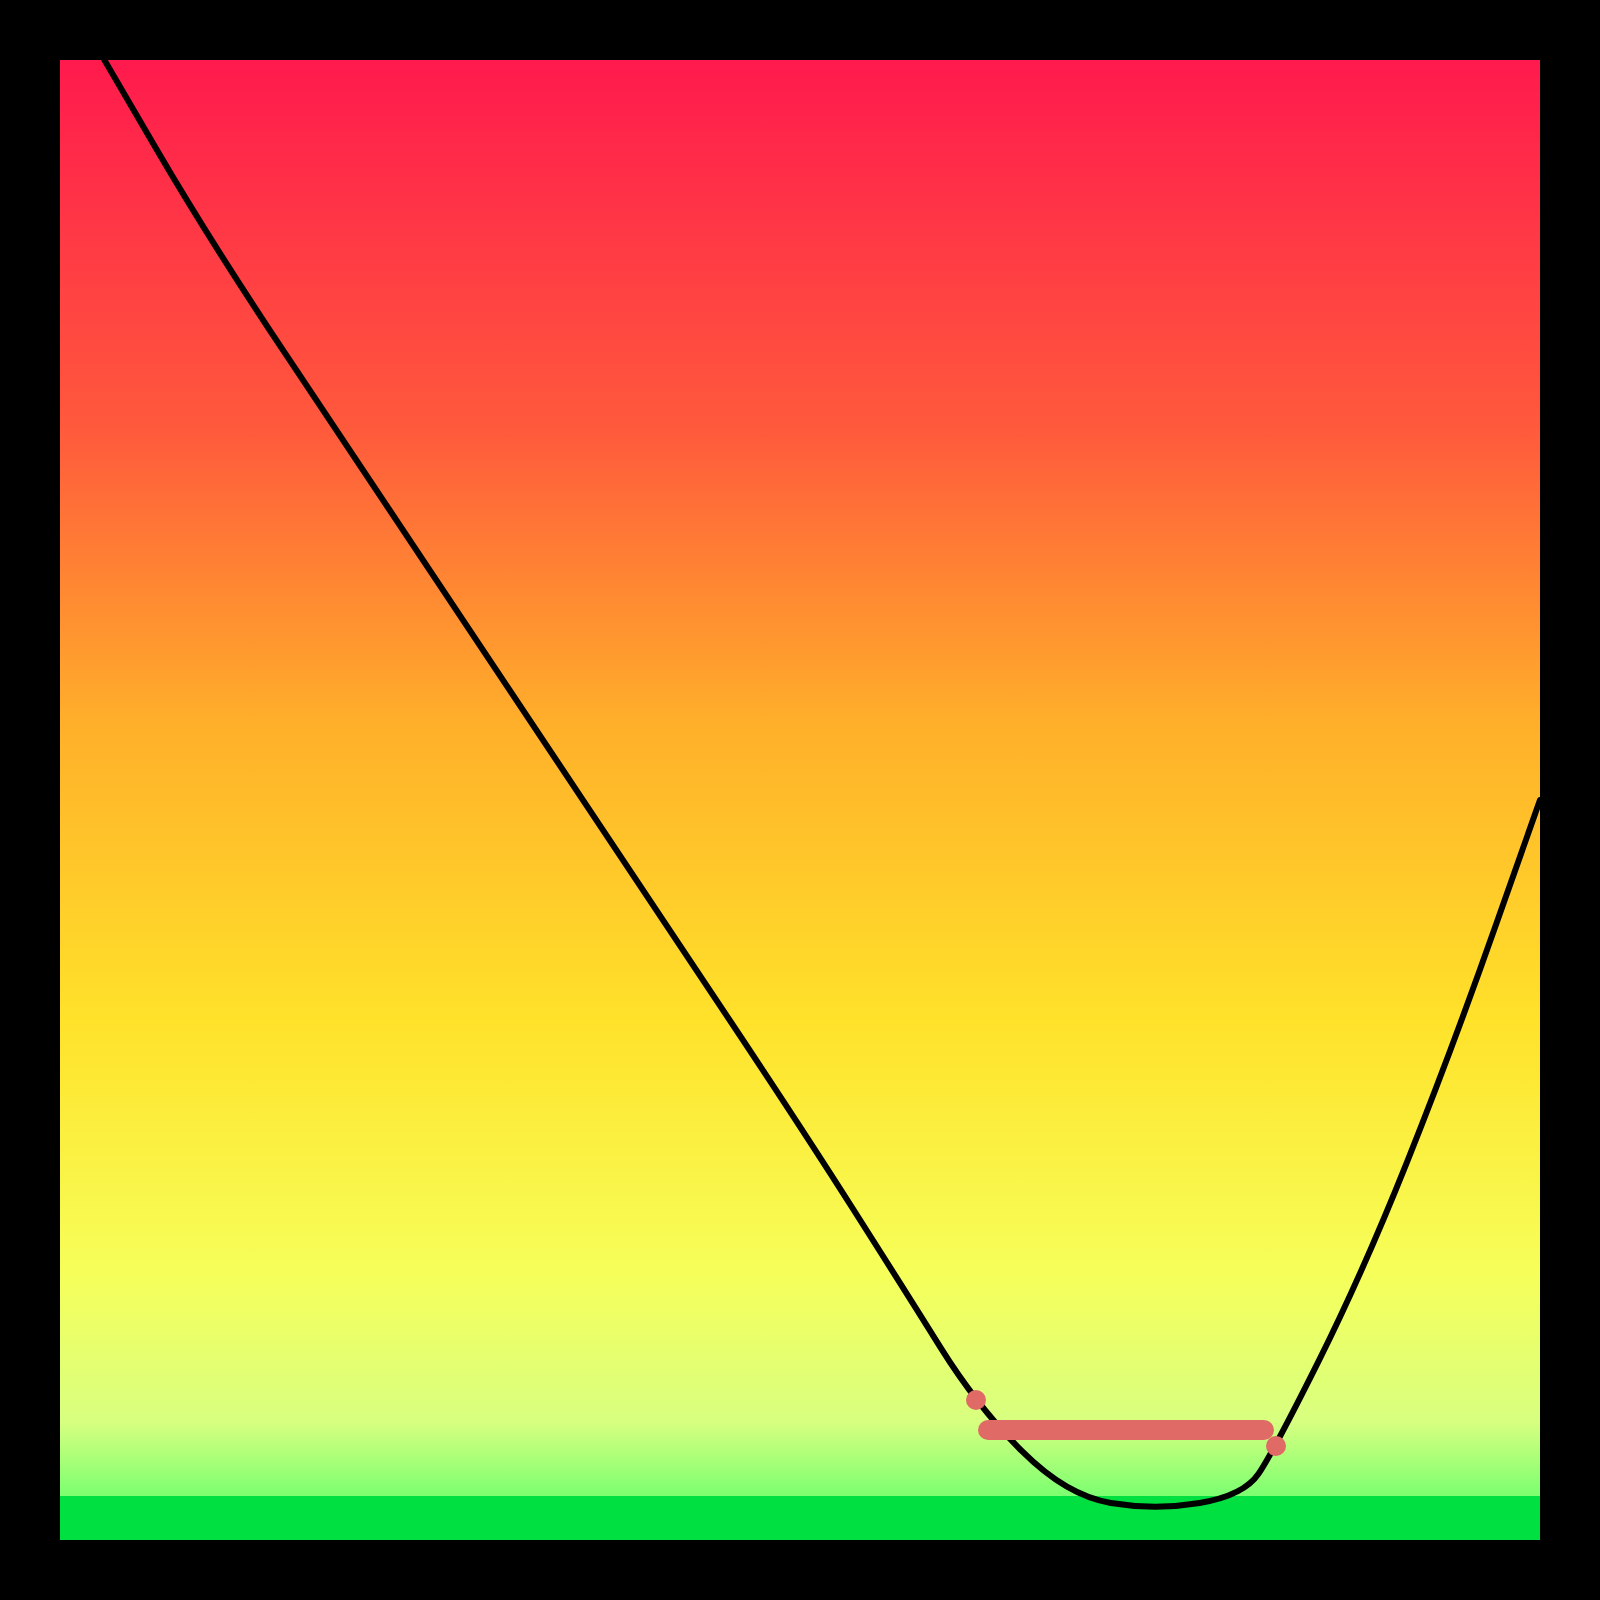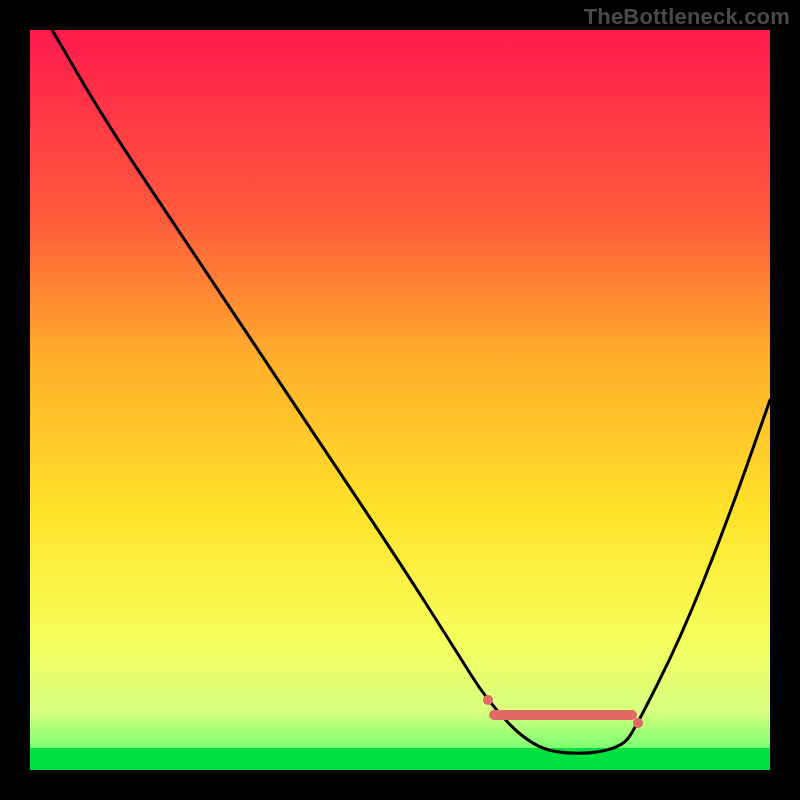--- a/index.html
+++ b/index.html
@@ -68,21 +68,20 @@
     width: 10px;
     height: 10px;
     background: #e06a66;
     border-radius: 50%;
   }
 </style>
 </head>
 <body>
 
 <div class="frame">
-  <div class="watermark">TheBottleneck.com</div>
 
   <div class="plot-area">
     <svg class="gradient-bg" viewBox="0 0 740 740" preserveAspectRatio="none">
       <defs>
         <linearGradient id="bg-grad" x1="0" y1="0" x2="0" y2="1">
             <stop offset="0%" stop-color="#ff1a4d"></stop>
             <stop offset="25%" stop-color="#ff5a3c"></stop>
             <stop offset="45%" stop-color="#ffb02a"></stop>
             <stop offset="65%" stop-color="#ffe22a"></stop>
             <stop offset="82%" stop-color="#f6ff5a"></stop>

